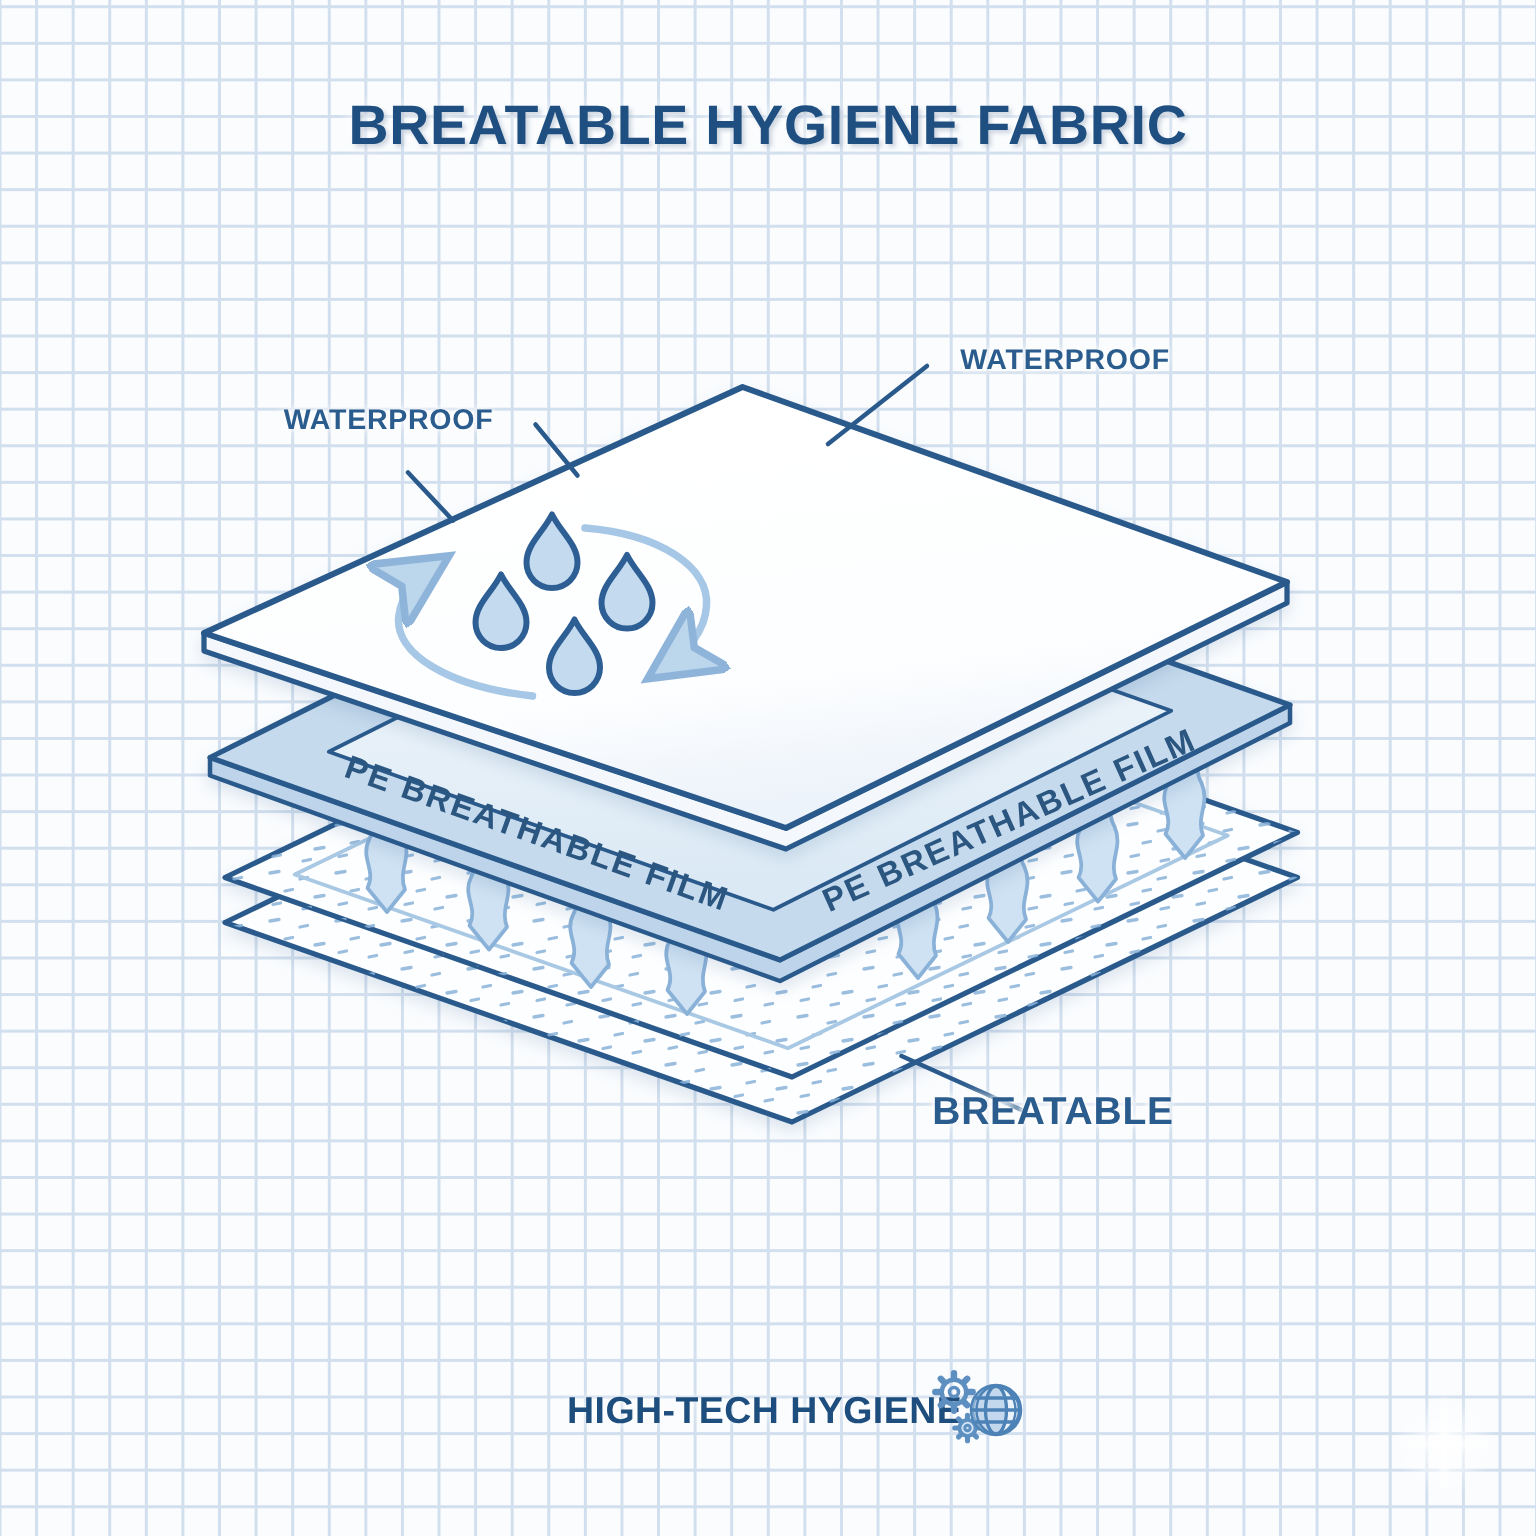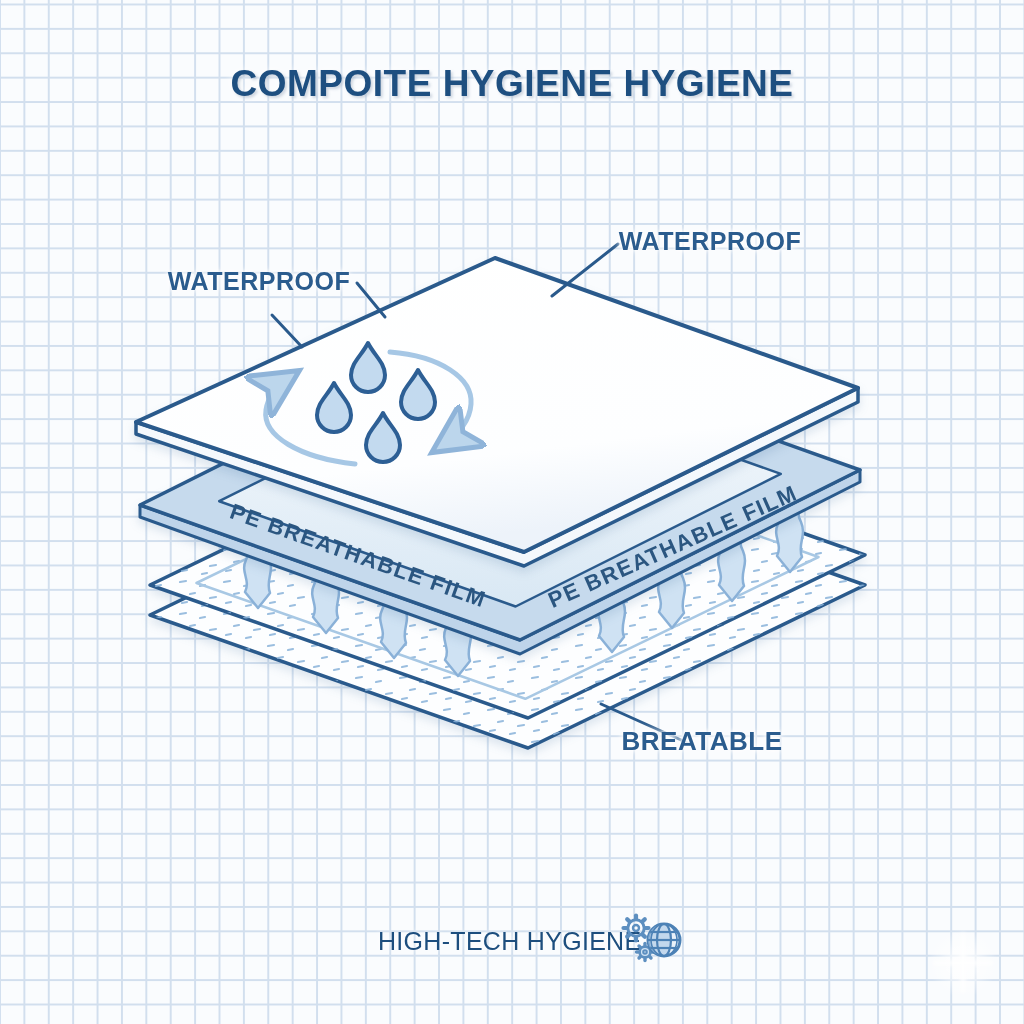--- a/index.html
+++ b/index.html
@@ -12,29 +12,29 @@
       linear-gradient(to bottom,#d2dfee 0,#d2dfee 2px,transparent 2px);
     background-size:24.4px 24.4px;
     background-position:-1px 3.5px;}
   svg{display:block;}
   #diagram{position:absolute;left:0;top:0;}
   .lbl{position:absolute;color:#2b5c8e;font-weight:600;white-space:nowrap;
        text-shadow:0 0 6px #fff,0 0 12px #fff,0 0 4px #fff;}
   .title{position:absolute;left:512px;top:84px;transform:translate(-50%,-50%);
        font-size:37px;font-weight:800;letter-spacing:.5px;color:#1e4f80;white-space:nowrap;
        text-shadow:2px 2px 3px rgba(120,140,165,.35),0 0 10px #fff;}
-  .wp{font-size:25px;letter-spacing:.5px;transform:translate(-50%,-50%);}
+  .wp{font-size:19px;letter-spacing:.5px;transform:translate(-50%,-50%);}
   .wp-left{left:259px;top:281px;}
   .wp-right{left:710px;top:241px;}
   .pe{font-size:22px;letter-spacing:1.5px;color:#2b5680;text-shadow:none;}
   .pe-left{left:358px;top:556px;transform:translate(-50%,-50%) rotate(19.5deg);}
   .pe-right{left:673px;top:547px;transform:translate(-50%,-50%) rotate(-24deg);}
   .breathable{left:702px;top:741px;font-size:26px;transform:translate(-50%,-50%);letter-spacing:.5px;}
   .brand{position:absolute;left:378px;top:941px;transform:translate(0,-50%);
-       font-size:25px;font-weight:400;color:#1d4e7e;letter-spacing:.3px;white-space:nowrap;
+       font-size:25px;font-weight:700;color:#1d4e7e;letter-spacing:.3px;white-space:nowrap;
        text-shadow:0 0 6px #fff;}
   #brand-icons{position:absolute;left:618px;top:906px;}
   .sparkle{position:absolute;left:925px;top:925px;width:76px;height:76px;pointer-events:none;
        background:radial-gradient(circle,rgba(255,255,255,.95) 0%,rgba(255,255,255,.55) 30%,rgba(255,255,255,0) 65%);}
   .sparkle:before,.sparkle:after{content:"";position:absolute;background:linear-gradient(rgba(255,255,255,.9),rgba(255,255,255,.9));
        filter:blur(2px);}
   .sparkle:before{left:36px;top:8px;width:4px;height:60px;}
   .sparkle:after{left:8px;top:36px;width:60px;height:4px;}
   .shadowed{filter:drop-shadow(0 5px 5px rgba(42,90,140,.14));}
 </style>
@@ -117,21 +117,21 @@
     </g>
 
     <g stroke="#2a5a8c" stroke-width="3" stroke-linecap="round">
       <line x1="272" y1="315" x2="302" y2="347"></line>
       <line x1="357" y1="283" x2="385" y2="317"></line>
       <line x1="618" y1="244" x2="552" y2="296"></line>
       <line x1="601" y1="704" x2="690" y2="744"></line>
     </g>
   </svg>
 
-  <div class="title">COMPOITE HYGIENE HYGIENE</div>
+  <div class="title">BREATABLE HYGIENE FABRIC</div>
   <div class="lbl wp wp-left">WATERPROOF</div>
   <div class="lbl wp wp-right">WATERPROOF</div>
   <div class="lbl pe pe-left">PE BREATHABLE FILM</div>
   <div class="lbl pe pe-right">PE BREATHABLE FILM</div>
   <div class="lbl breathable">BREATABLE</div>
 
   <div class="brand">HIGH-TECH HYGIENE</div>
   <svg id="brand-icons" width="66" height="62" viewBox="0 0 66 62">
     <g stroke="#5d8fc0" fill="none">
       <g stroke-width="4.2" stroke-linecap="round">

